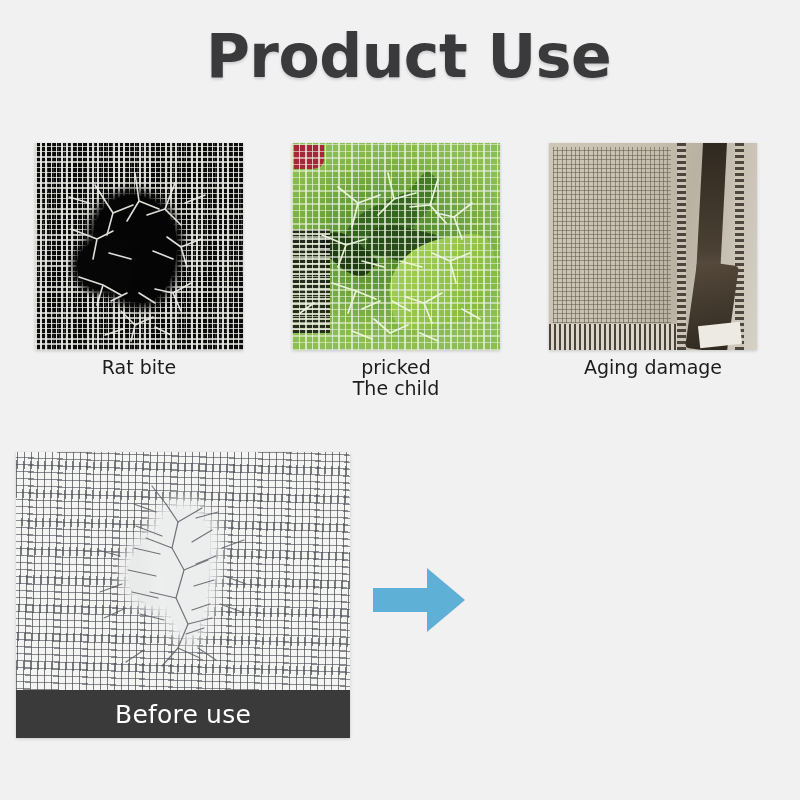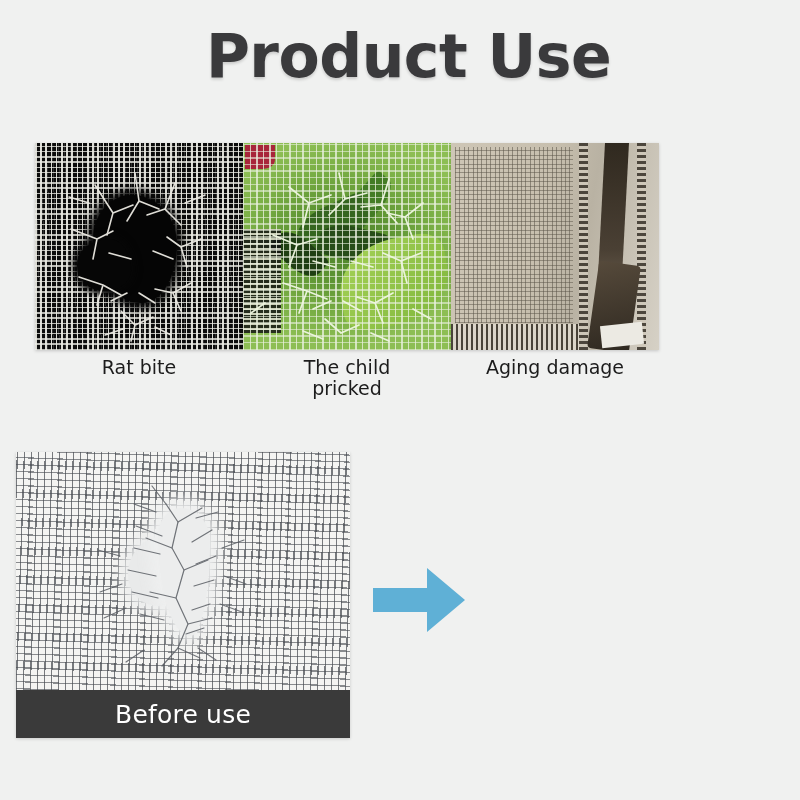--- a/index.html
+++ b/index.html
@@ -35,21 +35,21 @@
   }
 
   
   .damage-row {
     position: absolute;
     top: 143px;
     left: 35px;
     width: 722px;
     height: 207px;
     display: flex;
-    justify-content: flex-start;
+    justify-content: space-between;
   }
   .damage-card {
     width: 208px;
     height: 207px;
     position: relative;
   }
   .damage-photo {
     width: 208px;
     height: 207px;
     overflow: hidden;
@@ -360,22 +360,22 @@
             <path d="M82 176 L98 190 L116 182"></path>
             <path d="M108 118 L130 124 M92 124 L70 118"></path>
             <path d="M100 158 L118 168 M88 158 L70 166"></path>
             <path d="M60 188 L80 196 M128 190 L146 198"></path>
             <path d="M170 166 L188 176 M22 160 L8 170"></path>
           </g>
         </svg>
       </div>
     </div>
     <div class="damage-caption">
+      <div>pricked</div>
       <div>The child</div>
-      <div>pricked</div>
     </div>
   </div>
 
   <div class="damage-card">
     <div class="damage-photo">
       <div class="aged-bg"></div>
       <div class="aged-mesh"></div>
       <div class="aged-dark-gap"></div>
       <div class="aged-bead-col c1"></div>
       <div class="aged-bead-col c2"></div>

